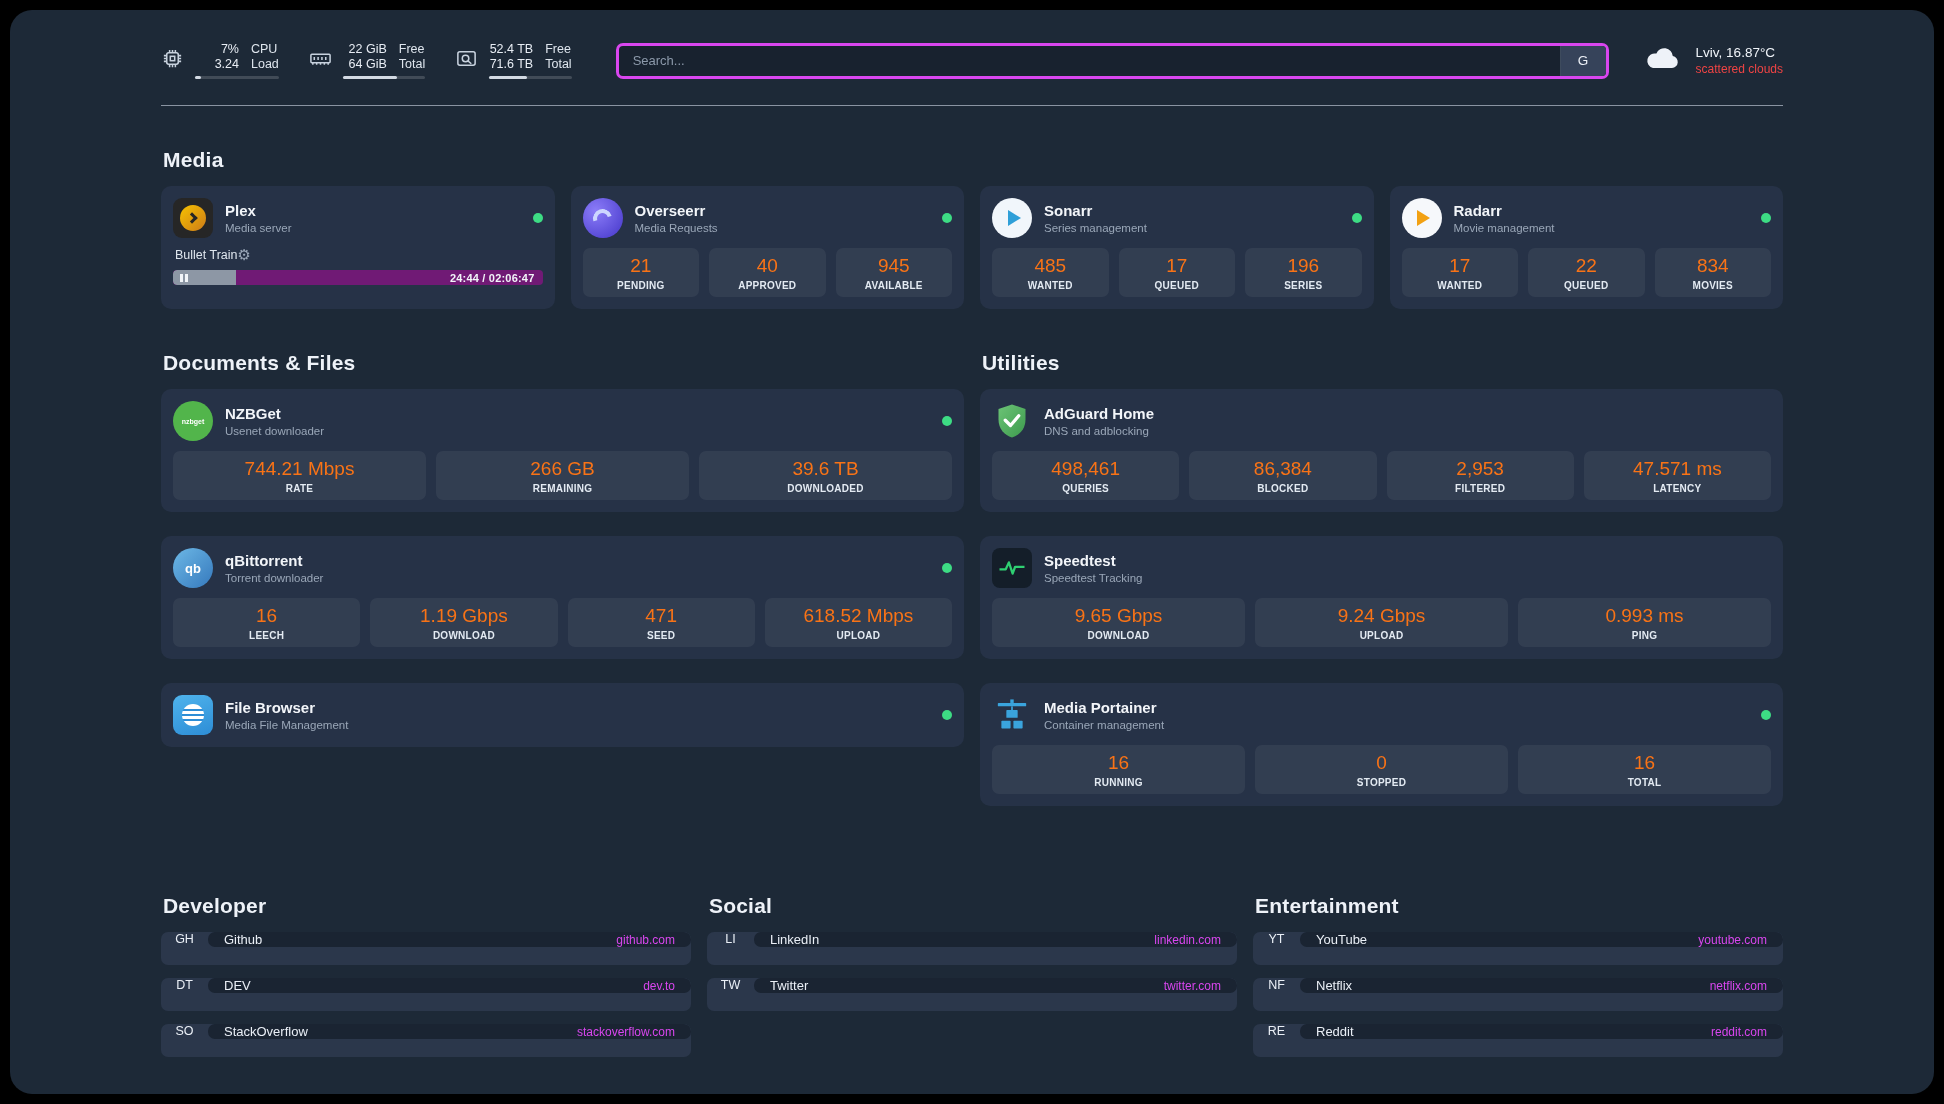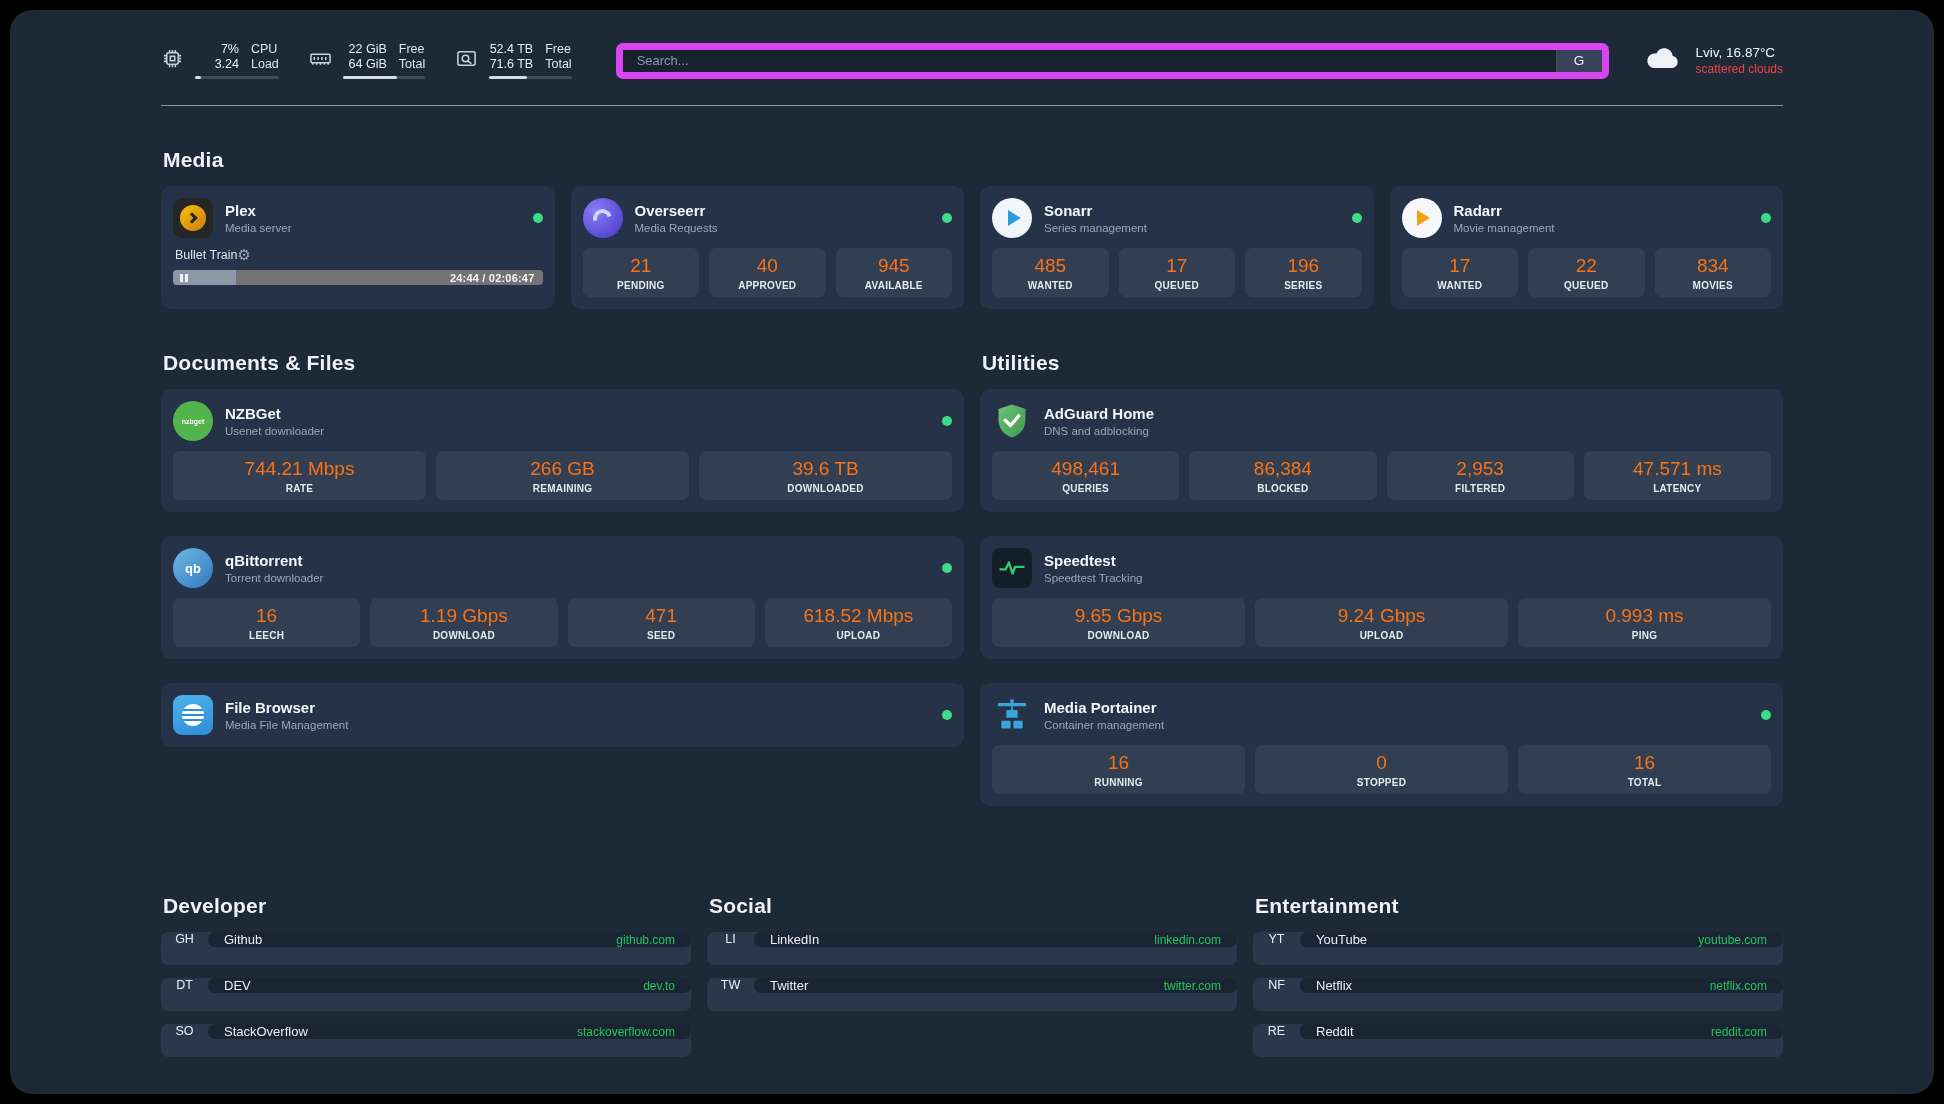--- a/index.html
+++ b/index.html
@@ -15,21 +15,21 @@
   .sys-icon svg { width:23px; height:23px; margin-top:5px; }
   .sys-grid { display:grid; grid-template-columns:auto auto; column-gap:12px; row-gap:1px;
     font-size:12.5px; color:#e8edf4; }
   .sys-val { text-align:right; min-width:44px; }
   .sys-lab { color:#dfe6ee; }
   .mini-bar { grid-column:1 / -1; height:3px; background:rgba(255,255,255,0.16);
     border-radius:2px; margin-top:4px; }
   .mini-fill { height:100%; background:#d3dae3; border-radius:2px; }
 
   .searchbox { flex:1; display:flex; align-items:stretch; height:36px; margin:0 34px 0 14px;
-    background:#18222f; border:7px solid #d946ef; border-radius:7px; overflow:hidden; }
+    background:#18222f; border:3px solid #d946ef; border-radius:7px; overflow:hidden; }
   .searchbox input { flex:1; background:transparent; border:none; outline:none;
     color:#dfe6ee; font-size:13px; padding:0 14px; font-family:inherit; }
   .searchbox input::placeholder { color:#8c99aa; }
   .g-btn { width:46px; border:none; border-left:1px solid #3e4b5d; background:#36435a;
     color:#eef2f8; font-size:13.5px; cursor:pointer; font-family:inherit; }
 
   .weather { display:flex; align-items:center; gap:13px; cursor:pointer; }
   .weather svg { width:40px; height:28px; }
   .w1 { font-size:13.5px; color:#f0f4f9; }
   .w2 { font-size:12px; color:#ef4444; margin-top:2px; }
@@ -58,21 +58,21 @@
     padding:7px 4px 6px 4px; }
   .stat-val { font-size:19px; color:#f97316; }
   .stat-lab { font-size:10px; font-weight:700; color:#e3eaf2; margin-top:3px;
     letter-spacing:.25px; }
 
   
   .np-row { display:flex; align-items:center; justify-content:flex-start;
     margin-top:9px; padding:0 2px; }
   .np-title { font-size:12.5px; color:#dfe6ee; }
   .gear { color:#9aa7b8; font-size:15px; line-height:1; cursor:pointer; }
-  .player-bar { position:relative; height:15px; background:#737373; border-radius:4px;
+  .player-bar { position:relative; height:15px; background:#701a75; border-radius:4px;
     margin-top:8px; overflow:hidden; display:flex; align-items:center; cursor:pointer; }
   .player-fill { position:absolute; left:0; top:0; bottom:0; background:#8d97a5;
     border-radius:4px 0 0 4px; }
   .pause { position:relative; display:flex; gap:2.5px; margin-left:7px; cursor:pointer; }
   .pause i { width:2.5px; height:8px; background:#f2f5f9; display:block; }
   .player-time { position:absolute; right:8px; font-size:11px; font-weight:700;
     color:#f2f5f9; letter-spacing:.2px; }
 
   
   .i-plex { background:#262626; border-radius:9px; }
@@ -103,21 +103,21 @@
   .i-speedtest { background:#141e29; border-radius:8px; }
 
   
   .bm-row { display:flex; align-items:flex-start; height:33px; margin-bottom:13px;
     border-radius:7px; overflow:hidden; background:#2b374b; cursor:pointer; }
   .bm-abbr { width:47px; display:flex; align-items:center; justify-content:center;
     font-size:12.5px; color:#eaeff6; }
   .bm-main { flex:1; background:#1a2432; border-radius:7px; display:flex;
     align-items:center; justify-content:space-between; padding:0 16px; }
   .bm-name { font-size:13px; color:#eaeff6; }
-  .bm-url { font-size:12px; color:#22c55e; }
+  .bm-url { font-size:12px; color:#d946ef; }
 </style>
 </head>
 <body>
 
 <div class="page">
 <div class="content">
 
   <header class="topbar">
 
     <div class="sys-widget">

